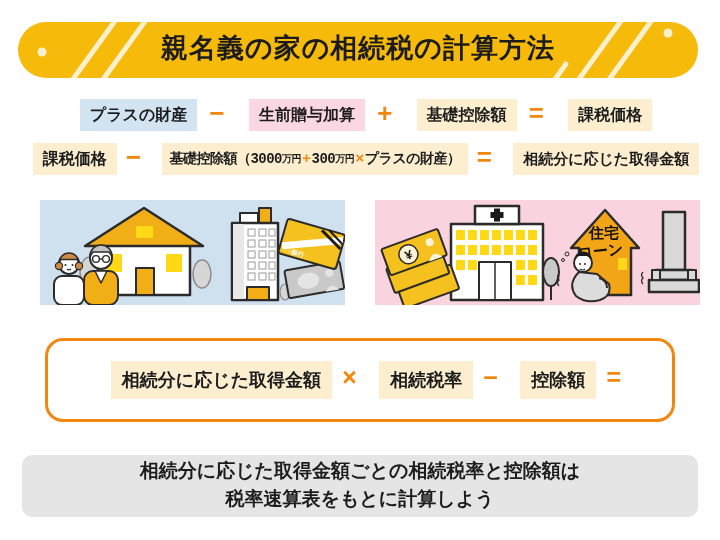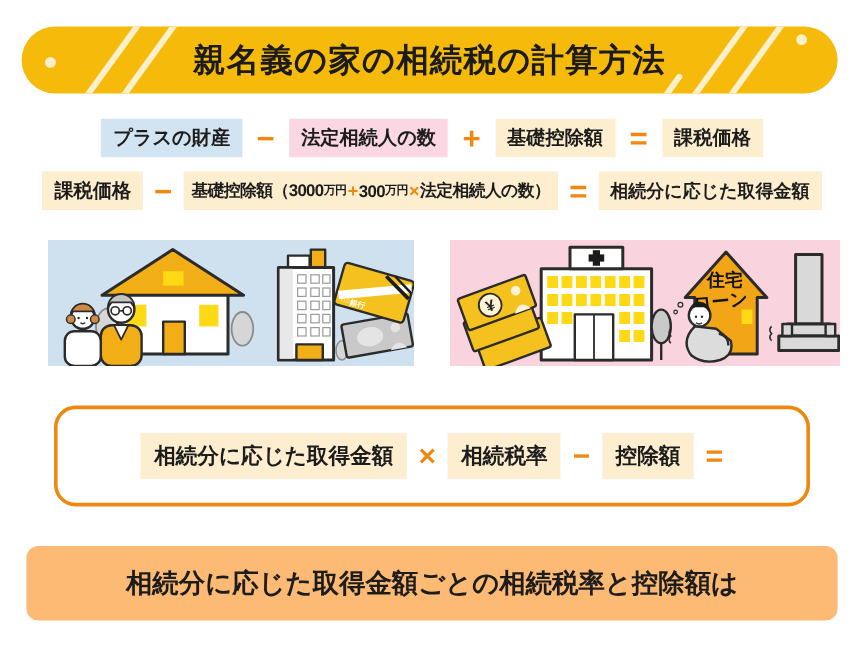--- a/index.html
+++ b/index.html
@@ -1,39 +1,39 @@
 <!DOCTYPE html>
 <html><head>
 <meta charset="utf-8">
 <style>
   html,body{margin:0;padding:0;background:#ffffff;}
   .canvas{
     position:relative;width:720px;height:540px;background:#ffffff;overflow:hidden;
-    font-family:Liberation Sans, sans-serif;color:#1c1c1c;
+    font-family:Liberation Mono, monospace;color:#1c1c1c;
   }
   
   .banner{
     position:absolute;left:18px;top:22px;width:680px;height:56px;
     background:#f6ba0b;border-radius:28px;overflow:hidden;
     display:flex;align-items:center;justify-content:center;
   }
   .banner-deco{position:absolute;left:0;top:0;width:680px;height:56px;}
   .title{
     position:relative;margin:0;font-size:27px;font-weight:900;color:#1b1b1b;
     letter-spacing:1px;line-height:56px;white-space:nowrap;
   }
   
   .formula{
     position:absolute;left:0;right:0;display:flex;align-items:center;justify-content:center;
   }
   .row1{top:99px;height:32px;gap:12px;}
   .row2{top:143px;height:32px;gap:9px;}
   .fbox{
     display:flex;align-items:center;justify-content:center;height:32px;
-    padding:0 10px;font-weight:bold;font-size:16px;white-space:nowrap;color:#1c1c1c;
+    padding:0 10px;font-weight:bold;font-size:16px;white-space:nowrap;color:#1c1c1c;margin-left:12px;
   }
   .bg-blue{background:#d2e4f2;}
   .bg-pink{background:#fad7e2;}
   .bg-cream{background:#fceecf;}
   .op{
     color:#f0870f;font-weight:900;font-size:26px;line-height:32px;white-space:nowrap;
   }
   .deduction{font-size:14px;padding:0 7px;letter-spacing:-0.5px;}
   .deduction .unit{font-size:10px;font-weight:bold;}
   .deduction .op-in{color:#f0870f;font-weight:900;font-size:15px;padding:0 1px;}
@@ -47,23 +47,23 @@
   .orange-box{
     position:absolute;left:45px;top:338px;width:630px;height:84px;
     border:3px solid #f0870f;border-radius:18px;background:#ffffff;
     display:flex;align-items:center;justify-content:center;gap:10px;box-sizing:border-box;
   }
   .orange-box .fbox{height:38px;font-size:18px;padding:0 11px;}
   .orange-box .op{font-size:25px;line-height:38px;}
   
   .footer-note{
     position:absolute;left:22px;top:455px;width:676px;height:62px;
-    background:#fdba74;border-radius:10px;
+    background:#e5e5e5;border-radius:10px;
     display:flex;flex-direction:column;align-items:center;justify-content:center;
-    font-size:22px;font-weight:bold;line-height:28px;color:#1c1c1c;text-align:center;
+    font-size:19px;font-weight:bold;line-height:28px;color:#1c1c1c;text-align:center;
   }
   .outline{stroke:#2b2b2b;stroke-linejoin:round;stroke-linecap:round;}
 </style>
 </head>
 <body>
 
 <div class="canvas">
 
   <div class="banner">
     <svg class="banner-deco" viewBox="0 0 680 56" aria-hidden="true">
@@ -76,38 +76,38 @@
       </g>
       <circle cx="24" cy="30" r="4.5" fill="#faf0cc"></circle>
       <circle cx="650" cy="11" r="4.5" fill="#faf0cc"></circle>
     </svg>
     <h1 class="title">親名義の家の相続税の計算方法</h1>
   </div>
 
   <div class="formula row1">
     <span class="fbox bg-blue">プラスの財産</span>
     <span class="op">−</span>
-    <span class="fbox bg-pink">法定相続人の数</span>
+    <span class="fbox bg-pink">生前贈与加算</span>
     <span class="op">+</span>
     <span class="fbox bg-cream">基礎控除額</span>
     <span class="op">=</span>
     <span class="fbox bg-cream">課税価格</span>
   </div>
 
   <div class="formula row2">
     <span class="fbox bg-cream">課税価格</span>
     <span class="op">−</span>
     <span class="fbox bg-cream deduction">
         <span>基礎控除額（3000</span>
         <span class="unit">万円</span>
         <span class="op-in">+</span>
         <span>300</span>
         <span class="unit">万円</span>
         <span class="op-in">×</span>
-        <span>法定相続人の数）</span>
+        <span>プラスの財産）</span>
       </span>
     <span class="op">=</span>
     <span class="fbox bg-cream last">相続分に応じた取得金額</span>
   </div>
 
   <div class="panel panel-left">
     <svg viewBox="0 0 305 105" aria-hidden="true">
 
       <g>
         <ellipse cx="50" cy="72" rx="10" ry="15" fill="#d6d6d6" stroke="#8a8a8a" stroke-width="1.5"></ellipse>
@@ -263,15 +263,16 @@
     <span class="fbox bg-cream">相続分に応じた取得金額</span>
     <span class="op">×</span>
     <span class="fbox bg-cream">相続税率</span>
     <span class="op">−</span>
     <span class="fbox bg-cream">控除額</span>
     <span class="op">=</span>
   </div>
 
   <div class="footer-note">
     <div>相続分に応じた取得金額ごとの相続税率と控除額は</div>
+    <div>税率速算表をもとに計算しよう</div>
   </div>
 
 </div>
 
 </body></html>

